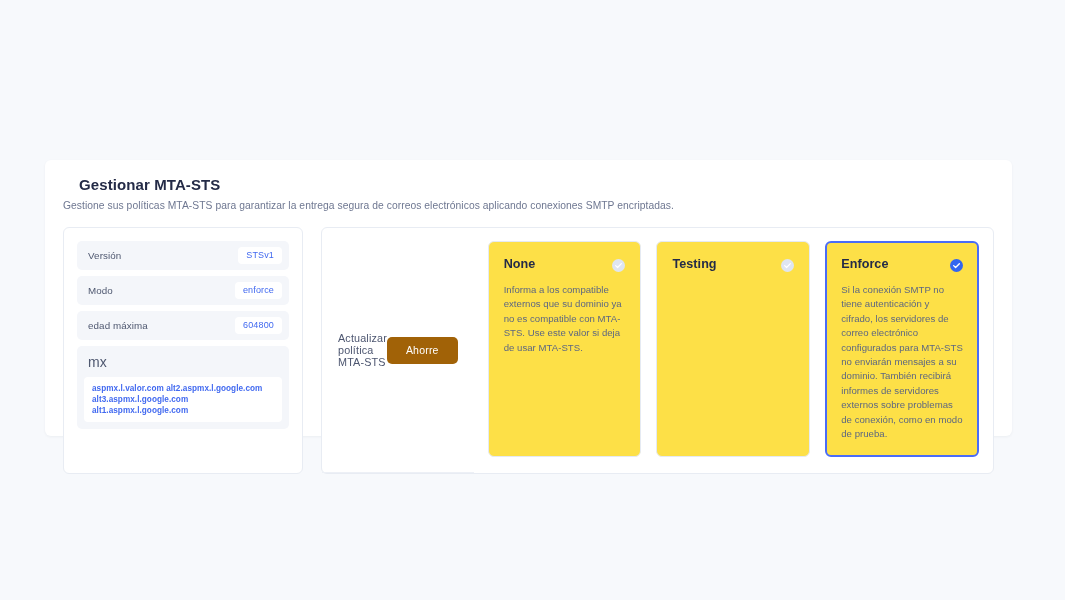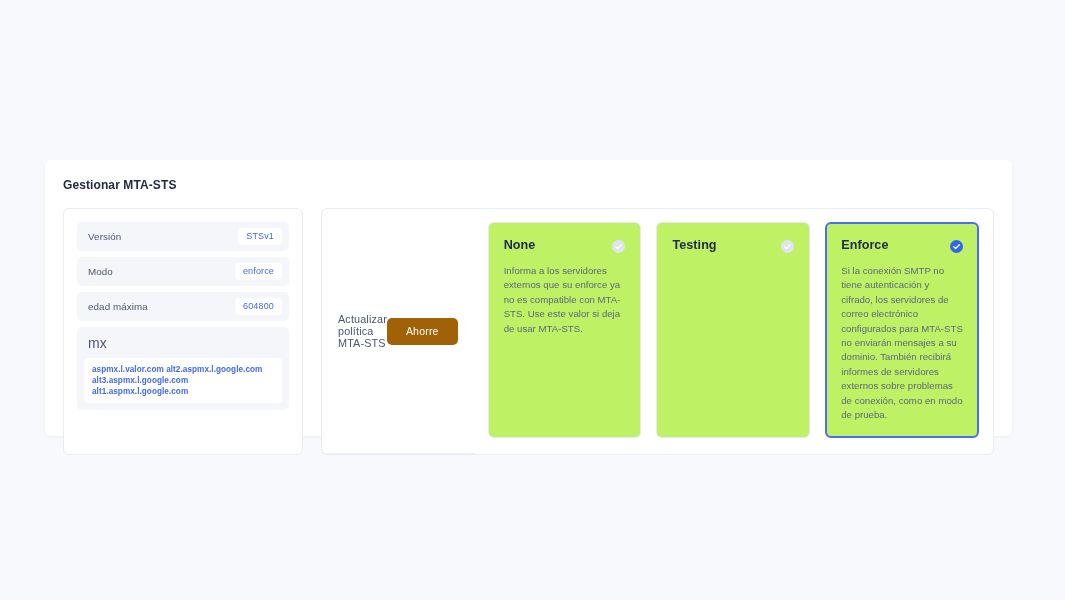--- a/index.html
+++ b/index.html
@@ -27,25 +27,26 @@
     top: 160px;
     width: 967px;
     height: 276px;
     background: #ffffff;
     border-radius: 6px;
     box-shadow: 0 1px 3px rgba(26, 34, 64, 0.05);
     padding: 16px 18px 0 18px;
   }
 
   .page-title {
-    font-size: 12px;
+    font-size: 15px;
     font-weight: bold;
     color: #242b47;
     letter-spacing: 0.1px;
     line-height: 18px;
+    margin-left: 16px;
   }
 
   .page-subtitle {
     margin-top: 5px;
     font-size: 10.3px;
     color: #6e7791;
     line-height: 14px;
     letter-spacing: 0.05px;
   }
 
@@ -168,21 +169,21 @@
 
   .options {
     display: flex;
     gap: 15px;
     padding: 13px 14px 16px 14px;
   }
 
   .option-card {
     flex: 1 1 0;
     min-width: 0;
-    background: #bef264;
+    background: #fde047;
     border: 1px solid #e5eaf2;
     border-radius: 6px;
     padding: 14px 15px 15px 15px;
     min-height: 139px;
     cursor: pointer;
   }
 
   .option-card.selected {
     border: 2px solid #4a6cf7;
     padding: 13px 14px 14px 14px;
@@ -219,20 +220,21 @@
   }
 </style>
 </head>
 <body>
 
 <div class="page">
 
   <div class="shell">
 
     <div class="page-title">Gestionar MTA-STS</div>
+    <div class="page-subtitle">Gestione sus políticas MTA-STS para garantizar la entrega segura de correos electrónicos aplicando conexiones SMTP encriptadas.</div>
 
     <div class="panels">
 
       <div class="panel panel-left">
 
 
         <div class="policy-body">
 
           <div class="policy-row">
             <span class="policy-key">Versión</span>
@@ -269,21 +271,21 @@
           <div class="option-card">
             <div class="option-head">
               <span class="option-title">None</span>
               <span class="check-icon">
                 <svg width="13" height="13" viewBox="0 0 20 20">
                   <circle cx="10" cy="10" r="10" fill="#dfe5f0"></circle>
                   <path d="M5.6 10.2 L8.6 13.1 L14.4 7.2" fill="none" stroke="#ffffff" stroke-width="1.9" stroke-linecap="round" stroke-linejoin="round"></path>
                 </svg>
               </span>
             </div>
-            <div class="option-desc">Informa a los servidores externos que su enforce ya no es compatible con MTA-STS. Use este valor si deja de usar MTA-STS.</div>
+            <div class="option-desc">Informa a los compatible externos que su dominio ya no es compatible con MTA-STS. Use este valor si deja de usar MTA-STS.</div>
           </div>
 
           <div class="option-card">
             <div class="option-head">
               <span class="option-title">Testing</span>
               <span class="check-icon">
                 <svg width="13" height="13" viewBox="0 0 20 20">
                   <circle cx="10" cy="10" r="10" fill="#dfe5f0"></circle>
                   <path d="M5.6 10.2 L8.6 13.1 L14.4 7.2" fill="none" stroke="#ffffff" stroke-width="1.9" stroke-linecap="round" stroke-linejoin="round"></path>
                 </svg>

